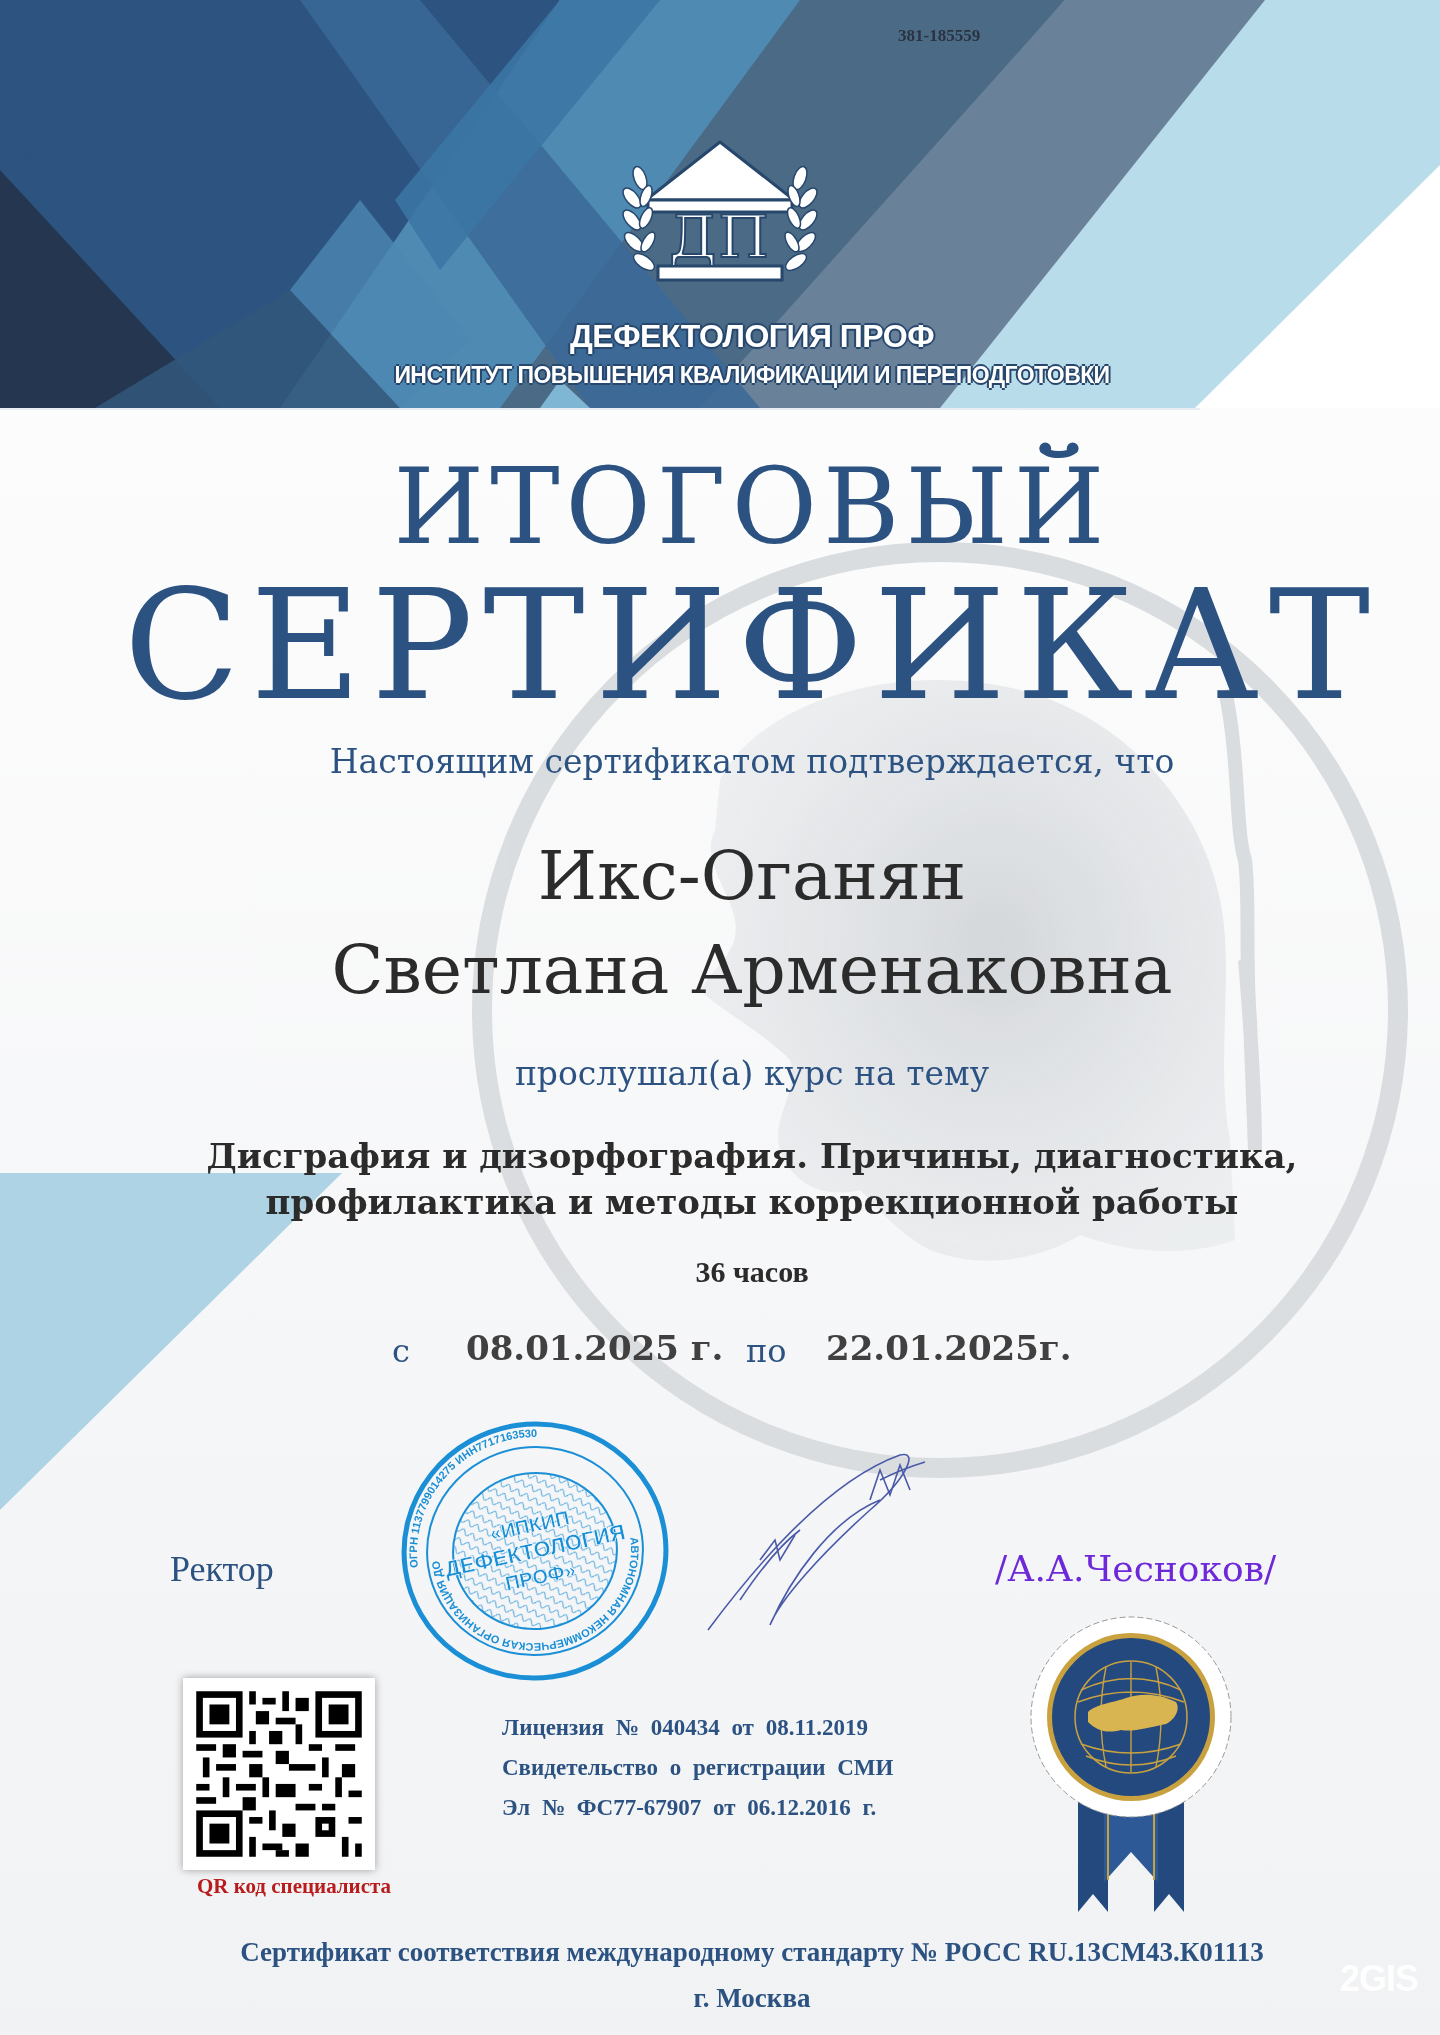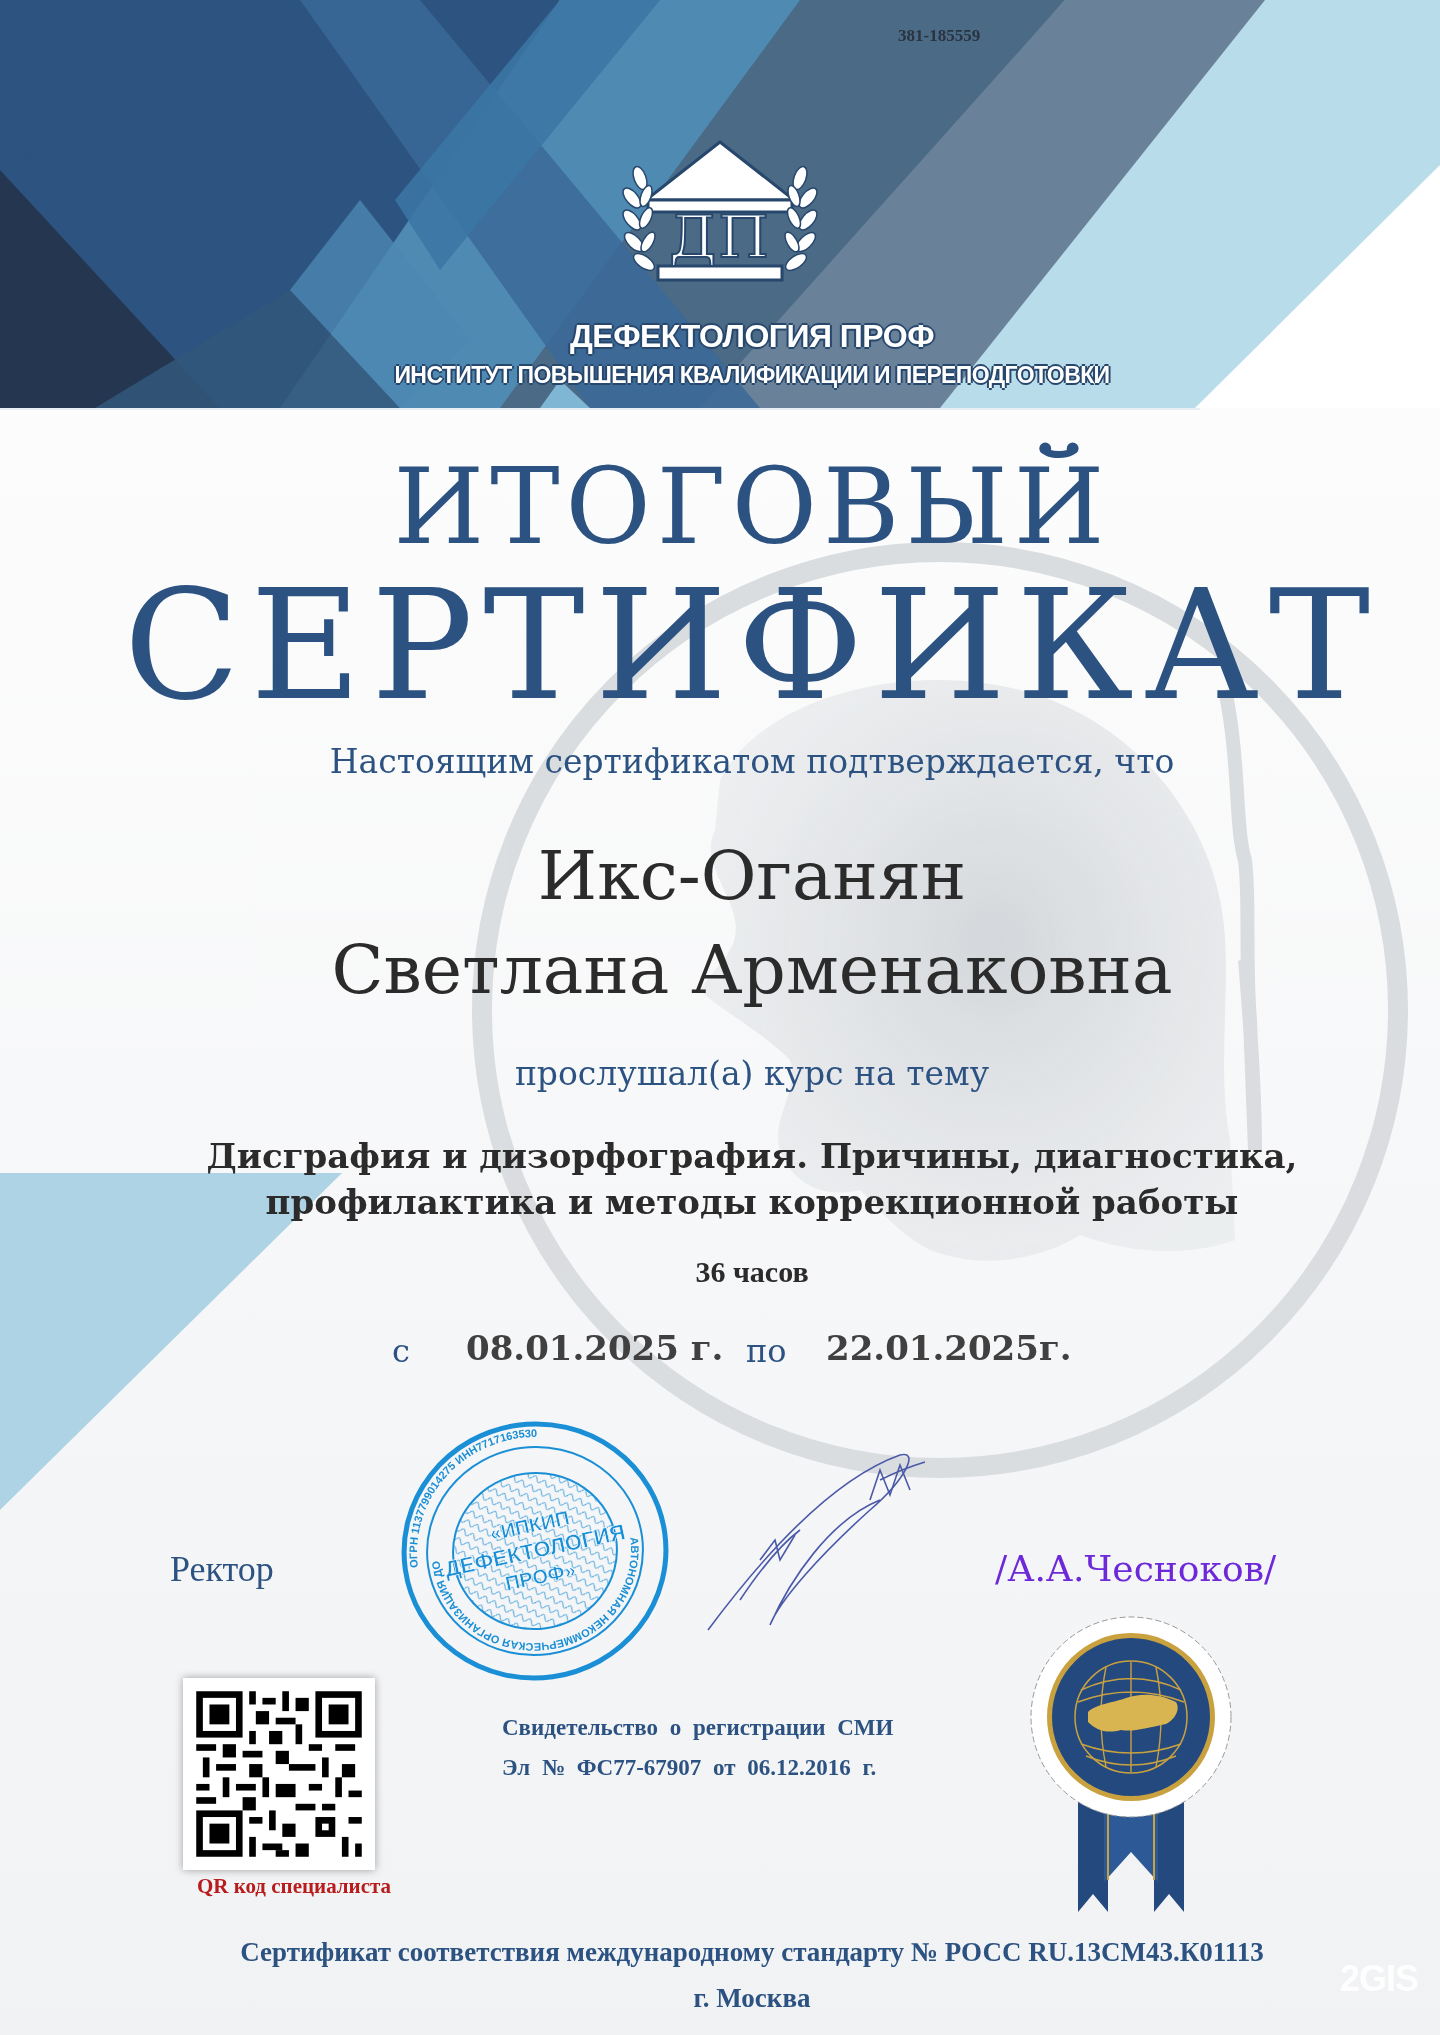--- a/index.html
+++ b/index.html
@@ -312,19 +312,20 @@
         <rect x="17" y="25" width="2" height="2"></rect>
         <rect x="24" y="24" width="1" height="3"></rect>
         <rect x="26" y="25" width="1" height="2"></rect>
         <rect x="14" y="26" width="2" height="1"></rect>
     </g>
   </svg>
 </div>
 <div class="abs qr-label">QR код специалиста</div>
 
 <div class="abs license">
+  <div>Лицензия № 040434 от 08.11.2019</div>
   <div>Свидетельство о регистрации СМИ</div>
   <div>Эл № ФС77-67907 от 06.12.2016 г.</div>
 </div>
 
 <div class="abs center footer-1">Сертификат соответствия международному стандарту № РОСС RU.13СМ43.К01113</div>
 <div class="abs center footer-2">г. Москва</div>
 <div class="abs gis">2GIS</div>
 
 </body></html>

